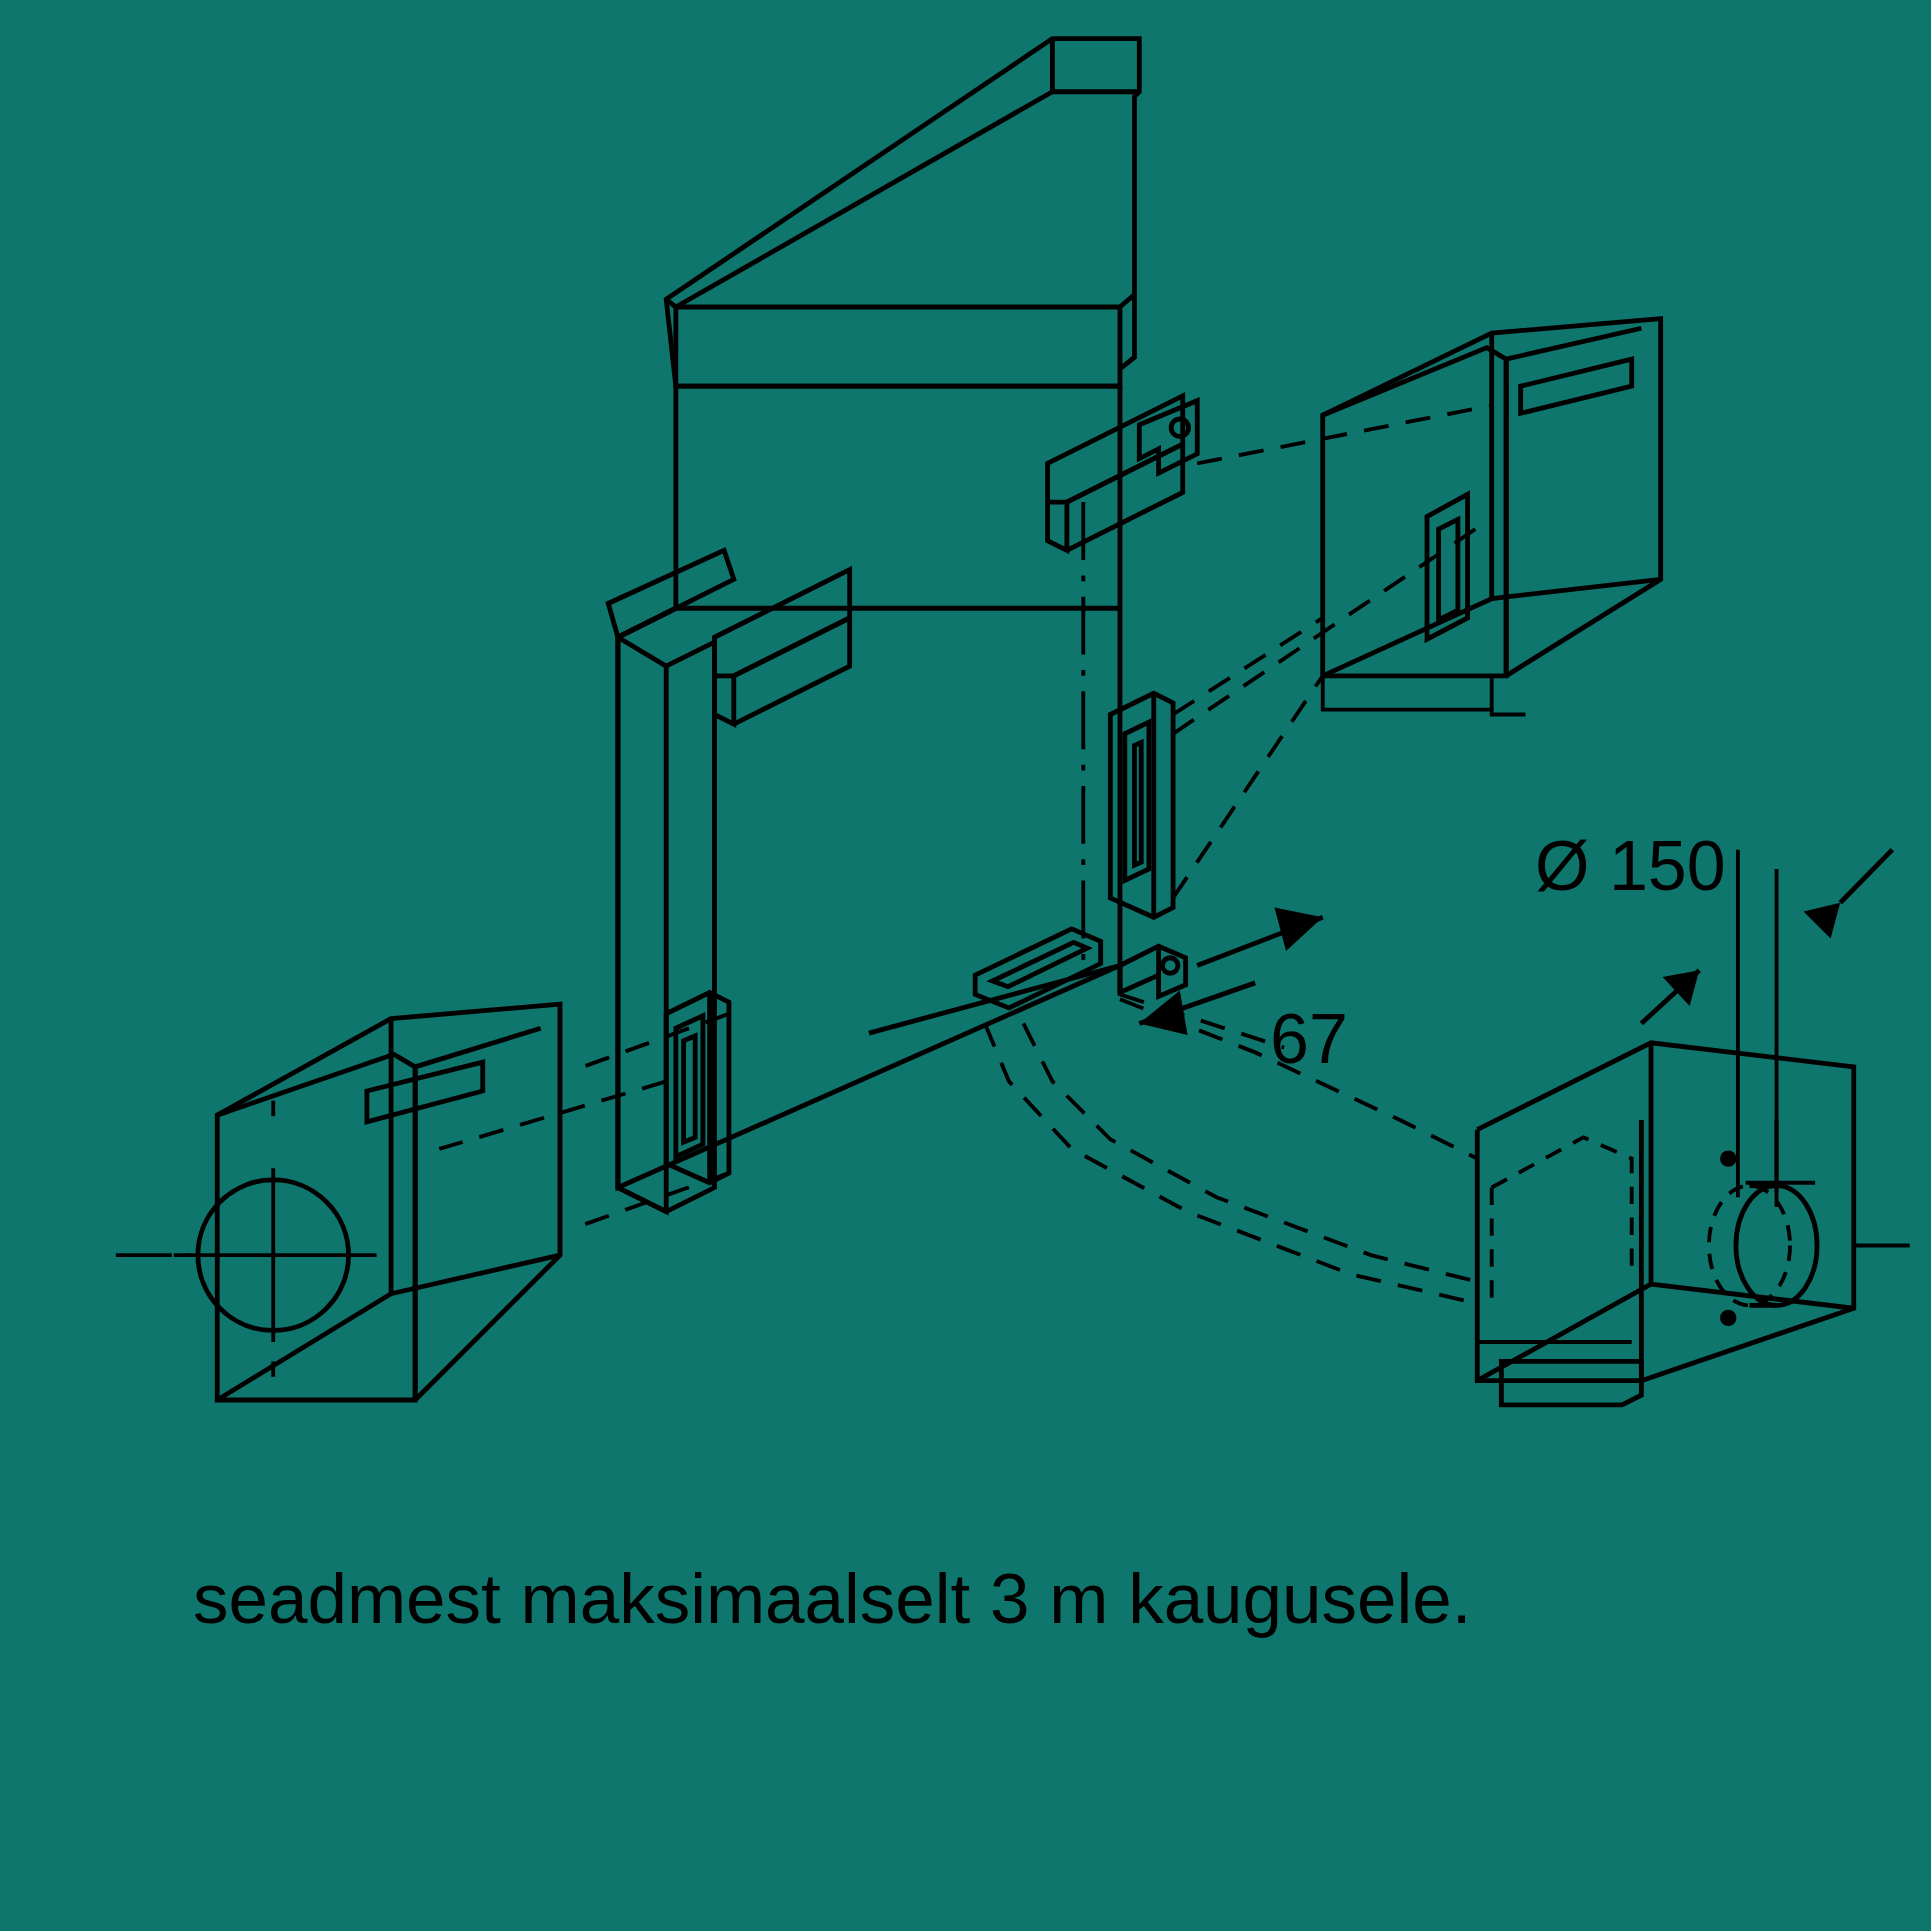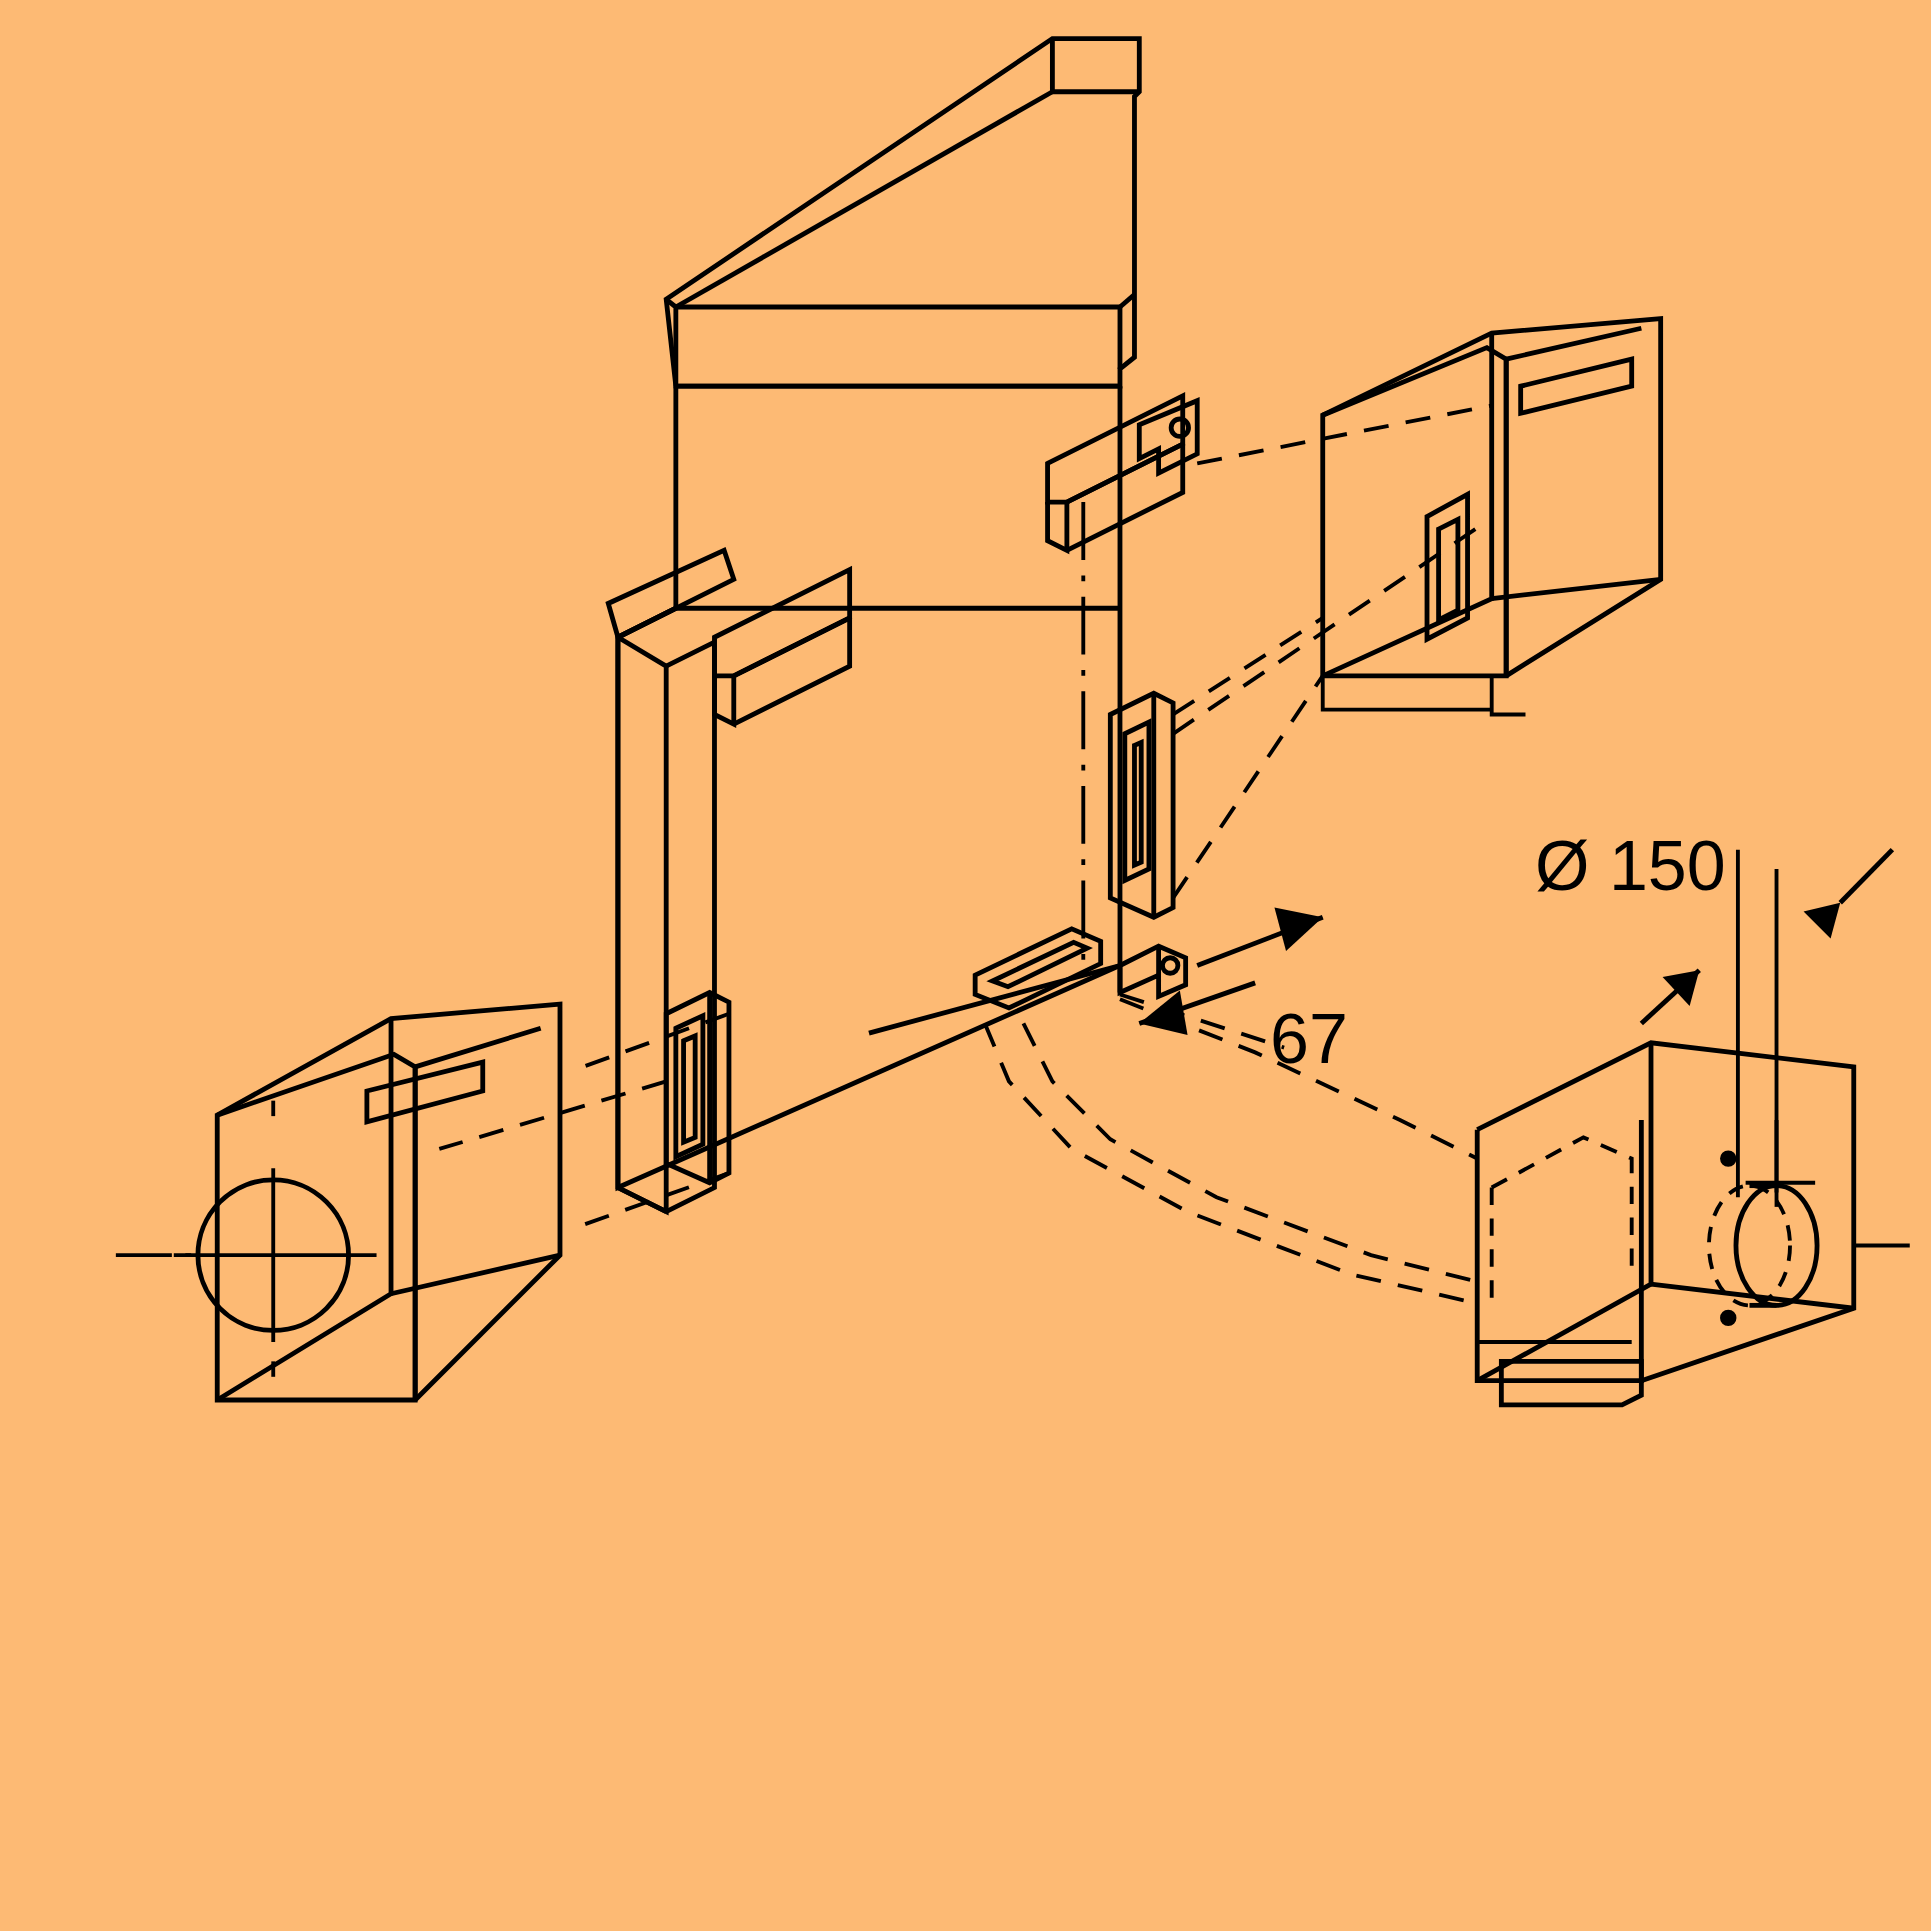--- a/index.html
+++ b/index.html
@@ -4,21 +4,21 @@
 <style>
   html, body {
     margin: 0;
     padding: 0;
     background: #ffffff;
   }
   #page {
     position: relative;
     width: 1931px;
     height: 1931px;
-    background: #fdba74;
+    background: #0f766e;
     font-family: "Liberation Sans", sans-serif;
     overflow: hidden;
   }
   #diagram {
     position: absolute;
     left: 0;
     top: 0;
     width: 1931px;
     height: 1931px;
   }
@@ -189,16 +189,17 @@
         <path d="M 1760 1005 L 1722 1012 L 1750 1042 Z" fill="#000000" stroke="none"></path>
       </g>
 
     </g>
   </svg>
 
   <div class="dim-label" id="label-diameter">Ø 150</div>
   <div class="dim-label" id="label-67">67</div>
 
   <div class="caption-block">
+    <div class="caption-line">seadmest maksimaalselt 3 m kaugusele.</div>
   </div>
 
 </div>
 
 
 </body></html>

